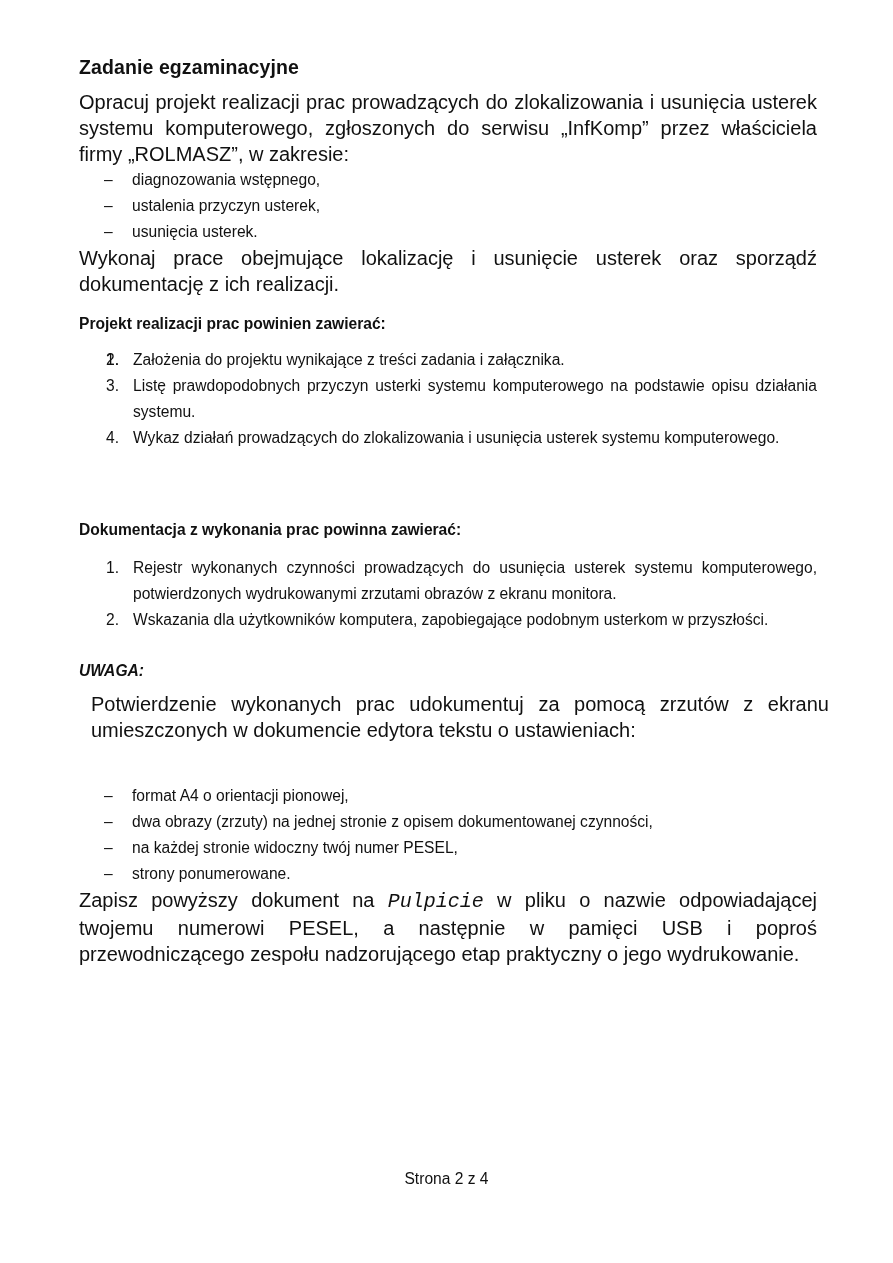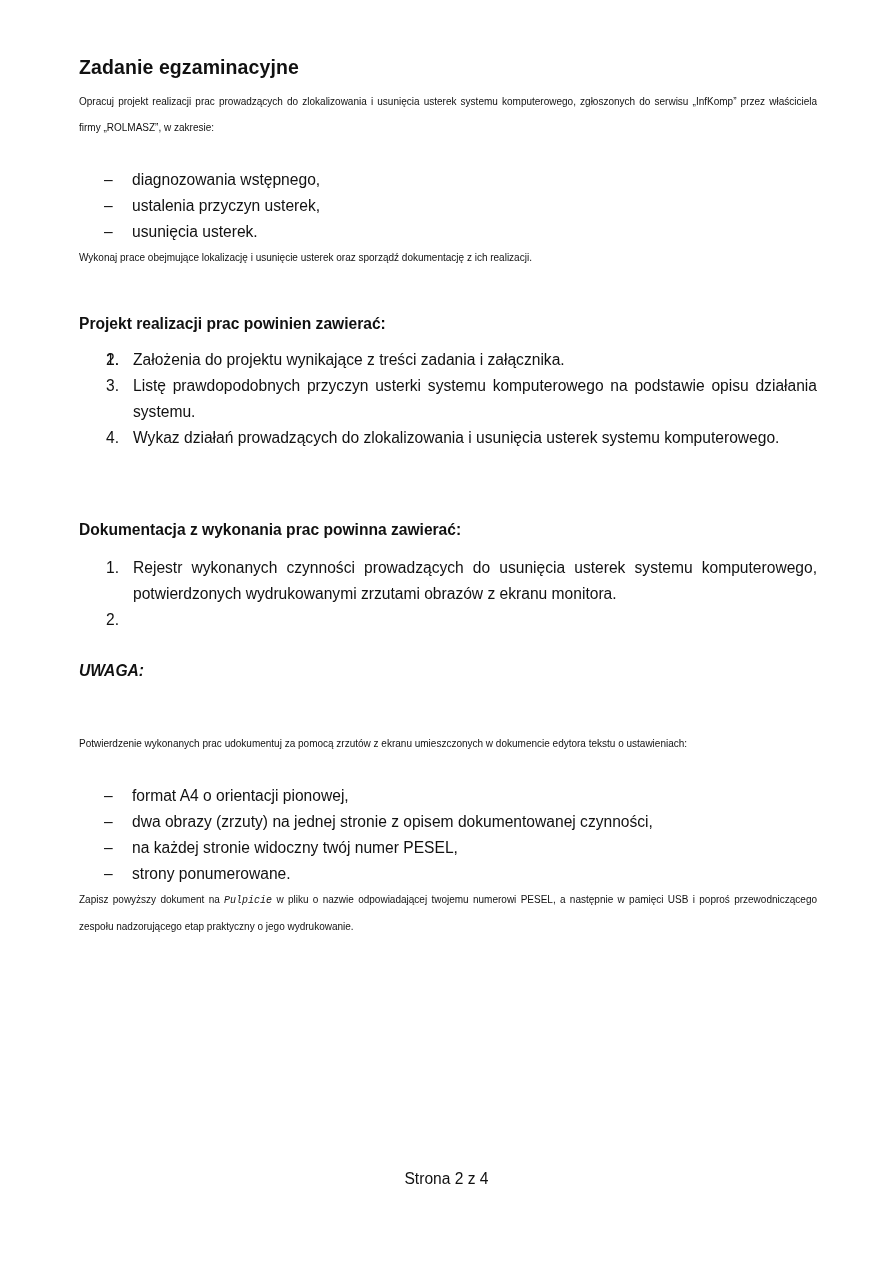--- a/index.html
+++ b/index.html
@@ -7,21 +7,21 @@
       width: 893px; height: 1263px; position: relative; overflow: hidden;
       font-family: "Liberation Sans", sans-serif; color: #111111;
     }
     .page { position: absolute; left: 79px; top: 0; width: 738px; }
     .title {
       position: absolute; top: 56px; left: 0;
       font-size: 19.5px; font-weight: bold; letter-spacing: 0.1px;
     }
     .para {
       position: absolute; left: 0; width: 738px;
-      font-size: 10px; line-height: 26px; text-align: justify;
+      font-size: 20px; line-height: 26px; text-align: justify;
     }
     .dash-list { position: absolute; left: 0; width: 738px; margin: 0; padding: 0; list-style: none; }
     .dash-list li { position: relative; padding-left: 53px; font-size: 15.6px; line-height: 26px; }
     .dash-list li .dash { position: absolute; left: 25px; top: 0; }
     .heading {
       position: absolute; left: 0; font-size: 15.6px; font-weight: bold; line-height: 26px;
     }
     .num-list { position: absolute; left: 0; width: 738px; margin: 0; padding: 0; list-style: none; }
     .num-list li {
       position: relative; padding-left: 54px; font-size: 15.6px; line-height: 26px; text-align: justify;
@@ -57,26 +57,26 @@
     <li><span class="num">1.</span></li>
     <li><span class="num">2.</span><span>Założenia do projektu wynikające z treści zadania i załącznika.</span></li>
     <li><span class="num">3.</span><span>Listę prawdopodobnych przyczyn usterki systemu komputerowego na podstawie opisu działania systemu.</span></li>
     <li><span class="num">4.</span><span>Wykaz działań prowadzących do zlokalizowania i usunięcia usterek systemu komputerowego.</span></li>
   </ol>
 
   <div class="heading" style="top:517px;text-align:center;">Dokumentacja z wykonania prac powinna zawierać:</div>
 
   <ol class="num-list" style="top:555px;">
     <li><span class="num">1.</span><span>Rejestr wykonanych czynności prowadzących do usunięcia usterek systemu komputerowego, potwierdzonych wydrukowanymi zrzutami obrazów z ekranu monitora.</span></li>
-    <li><span class="num">2.</span></li>
+    <li><span class="num">2.</span><span>Wskazania dla użytkowników komputera, zapobiegające podobnym usterkom w przyszłości.</span></li>
   </ol>
 
   <div class="uwaga" style="top:658px;text-align:right;">UWAGA:</div>
 
-  <div class="para" style="top:731px;">Potwierdzenie wykonanych prac udokumentuj za pomocą zrzutów z ekranu umieszczonych w dokumencie edytora tekstu o ustawieniach:</div>
+  <div class="para" style="top:691px;margin-left:12px;">Potwierdzenie wykonanych prac udokumentuj za pomocą zrzutów z ekranu umieszczonych w dokumencie edytora tekstu o ustawieniach:</div>
 
   <ul class="dash-list" style="top:783px;">
     <li><span class="dash">–</span><span>format A4 o orientacji pionowej,</span></li>
     <li><span class="dash">–</span><span>dwa obrazy (zrzuty) na jednej stronie z opisem dokumentowanej czynności,</span></li>
     <li><span class="dash">–</span><span>na każdej stronie widoczny twój numer PESEL,</span></li>
     <li><span class="dash">–</span><span>strony ponumerowane.</span></li>
   </ul>
 
   <div class="para" style="top:887px;"><span>Zapisz powyższy dokument na </span><em>Pulpicie</em><span> w pliku o nazwie odpowiadającej twojemu numerowi PESEL, a następnie w pamięci USB i poproś przewodniczącego zespołu nadzorującego etap praktyczny o jego wydrukowanie.</span></div>
 

